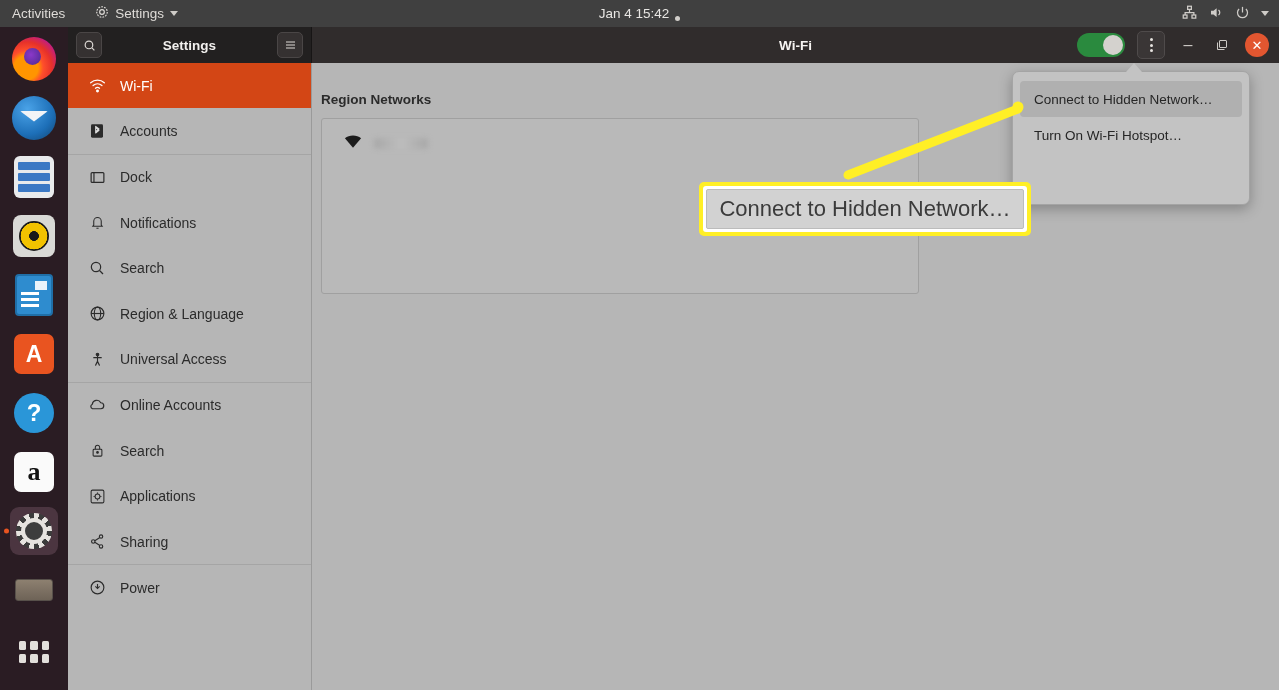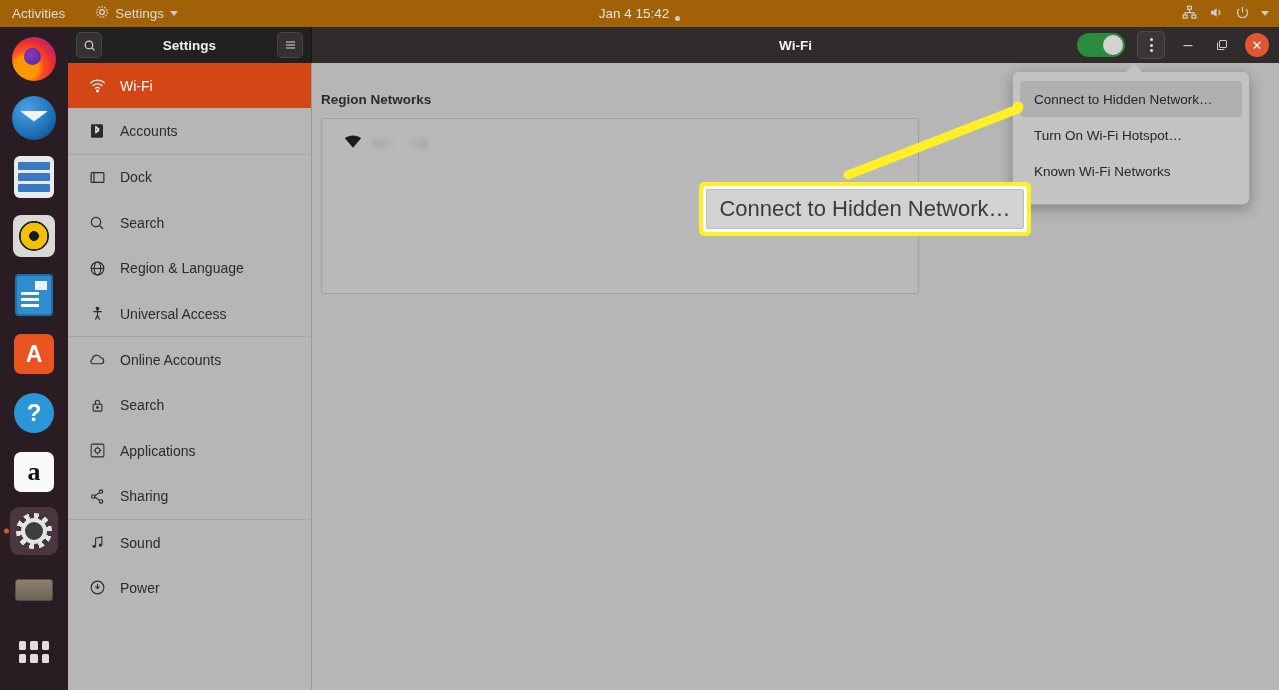--- a/index.html
+++ b/index.html
@@ -7,21 +7,21 @@
   body {
     font-family:"Liberation Sans", sans-serif;
     background:#b6b6b6;
     position:relative;
     -webkit-font-smoothing:antialiased;
   }
 
   
   #topbar{
     position:absolute; left:0; top:0; width:1279px; height:27px;
-    background:#a16207; color:#e8e6e3;
+    background:#404040; color:#e8e6e3;
     display:flex; align-items:center; font-size:13.5px;
     z-index:60;
   }
   #topbar .activities{ margin-left:12px; color:#dfdcd8; }
   #topbar .appmenu{ margin-left:30px; display:flex; align-items:center; gap:6px; color:#dfdcd8;}
   #topbar .clock{
     position:absolute; left:0; right:0; margin:0 auto; width:200px;
     text-align:center; display:flex; align-items:flex-end; justify-content:center; gap:6px;
   }
   #topbar .clock .dot{ width:5px;height:5px;border-radius:50%;background:#d2cfcb;display:inline-block;}
@@ -398,20 +398,29 @@
     <div class="nav-item">
       <span class="nav-icon">
         <svg width="17" height="17" viewBox="0 0 24 24" fill="none" stroke="#2b2b2b" stroke-width="1.7">
           <rect x="3" y="5" width="18" height="14" rx="1.5"></rect>
             <path d="M7 5v14"></path>
         </svg>
       </span>
       <span>Dock</span>
     </div>
 
+    <div class="nav-item">
+      <span class="nav-icon">
+        <svg width="15" height="17" viewBox="0 0 24 24" fill="none" stroke="#2b2b2b" stroke-width="1.7">
+          <path d="M6 16V10a6 6 0 1112 0v6l1.5 2h-15L6 16z"></path>
+            <path d="M10.5 20.5a2 2 0 003 0"></path>
+        </svg>
+      </span>
+      <span>Notifications</span>
+    </div>
 
     <div class="nav-item">
       <span class="nav-icon">
         <svg width="16" height="16" viewBox="0 0 24 24" fill="none" stroke="#2b2b2b" stroke-width="1.8">
           <circle cx="10.5" cy="10.5" r="7"></circle>
             <path d="M15.8 15.8L21 21"></path>
         </svg>
       </span>
       <span>Search</span>
     </div>
@@ -477,30 +486,20 @@
           <circle cx="17" cy="5" r="2.4"></circle>
             <circle cx="6" cy="12" r="2.4"></circle>
             <circle cx="17" cy="19" r="2.4"></circle>
           <path d="M8.2 10.8l6.6-4M8.2 13.2l6.6 4"></path>
         </svg>
       </span>
       <span>Sharing</span>
     </div>
     <div class="nav-sep"></div>
 
-    <div class="nav-item">
-      <span class="nav-icon">
-        <svg width="15" height="17" viewBox="0 0 24 24" fill="none" stroke="#2b2b2b" stroke-width="1.7">
-          <path d="M9 18V5l10-2v13"></path>
-            <circle cx="6.6" cy="18" r="2.6" fill="#2b2b2b" stroke="none"></circle>
-          <circle cx="16.6" cy="16" r="2.6" fill="#2b2b2b" stroke="none"></circle>
-        </svg>
-      </span>
-      <span>Sound</span>
-    </div>
 
     <div class="nav-item">
       <span class="nav-icon">
         <svg width="17" height="17" viewBox="0 0 24 24" fill="none" stroke="#2b2b2b" stroke-width="1.6">
           <circle cx="12" cy="12" r="9"></circle>
             <path d="M12 7v6"></path>
             <path d="M9 10.5l3 3 3-3"></path>
         </svg>
       </span>
       <span>Power</span>
@@ -522,23 +521,20 @@
     </div>
   </div>
 
   <div id="dropdown">
     <div class="menu-item hovered">
       <span>Connect to Hidden Network…</span>
     </div>
     <div class="menu-item">
       <span>Turn On Wi-Fi Hotspot…</span>
     </div>
-    <div class="menu-item">
-      <span>Known Wi-Fi Networks</span>
-    </div>
   </div>
 
   <svg id="arrow-svg">
     <line x1="780" y1="148" x2="950" y2="82" stroke="#ffef26" stroke-width="9" stroke-linecap="round"></line>
     <circle cx="950" cy="80" r="5.5" fill="#ffef26"></circle>
   </svg>
 
   <div id="callout">
     <div class="inner">
       <div class="inner2">Connect to Hidden Network…</div>

